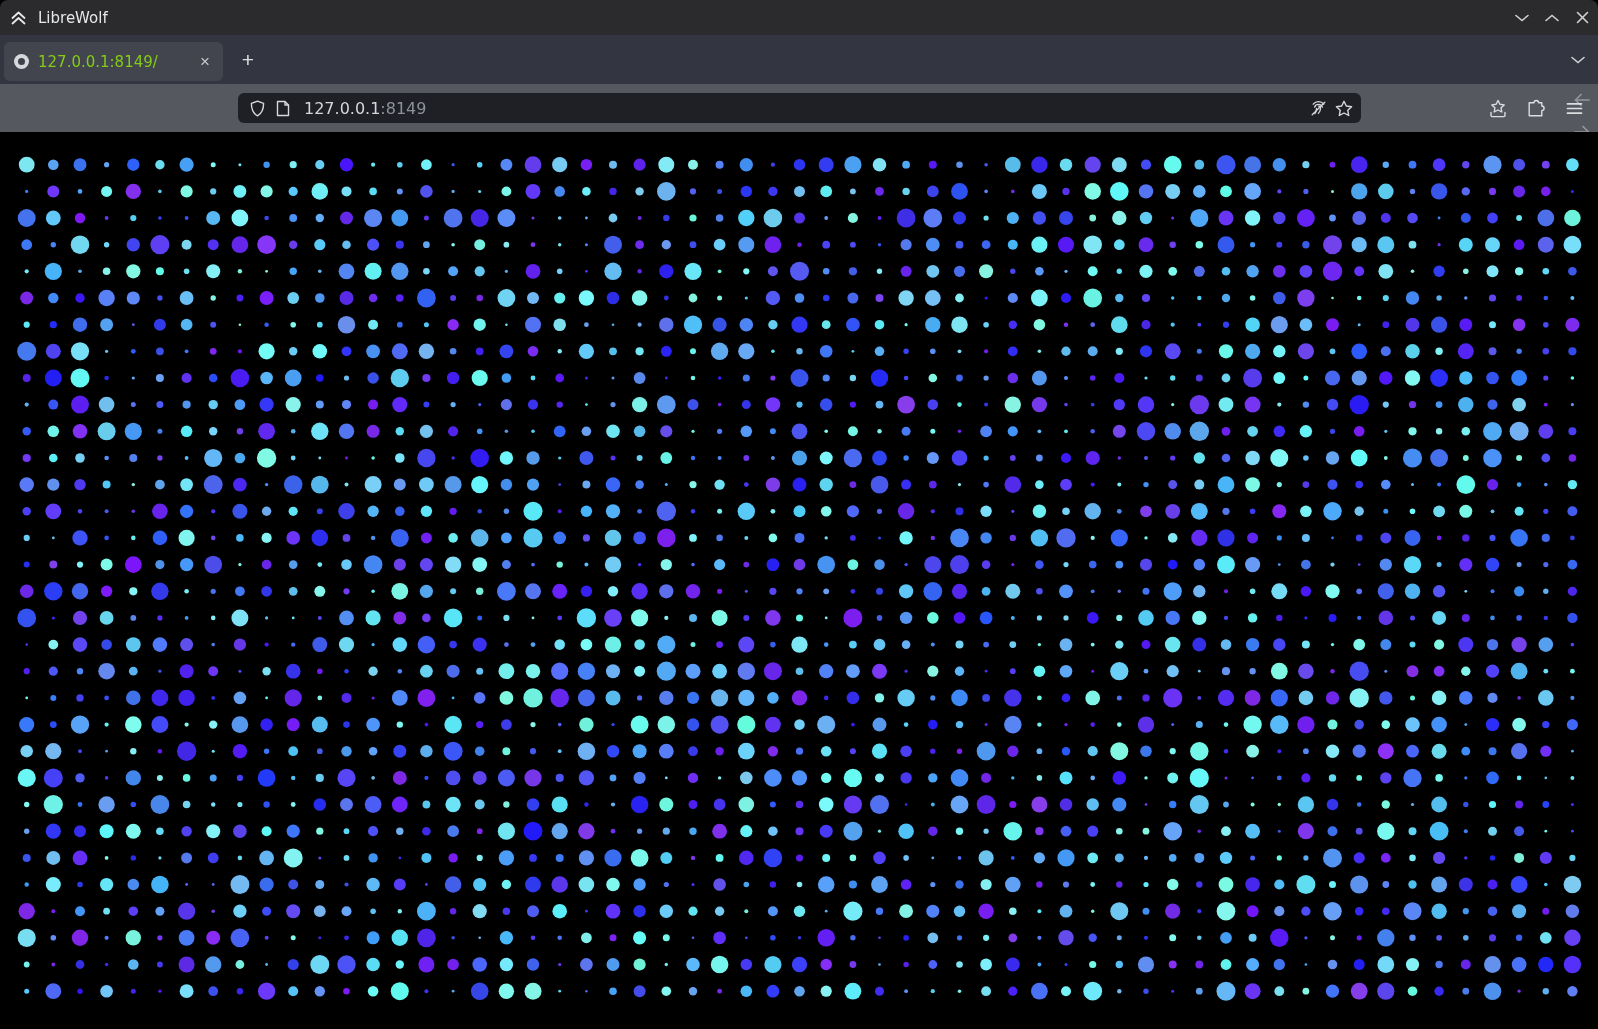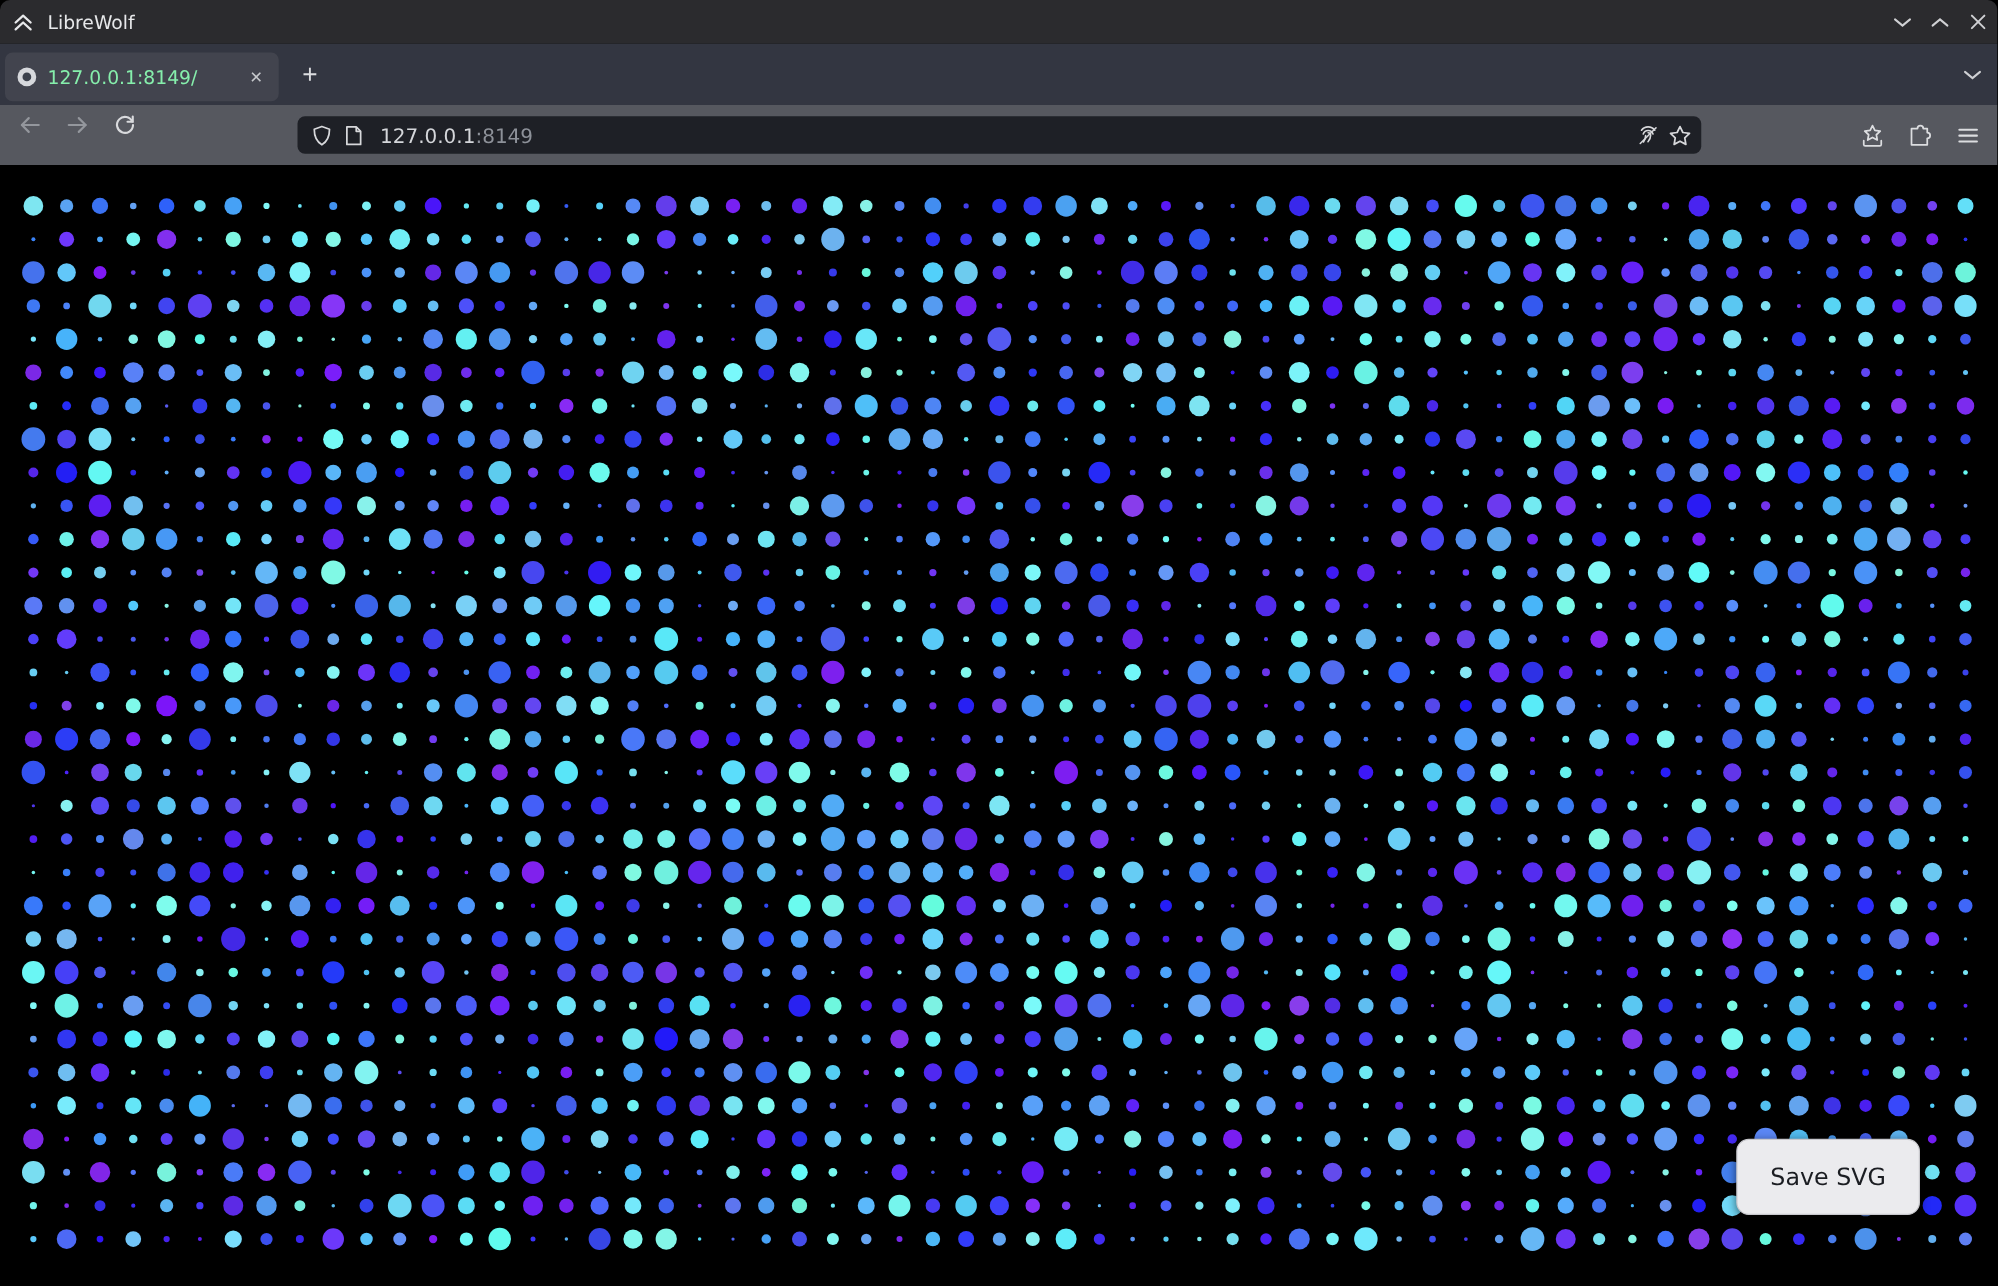--- a/index.html
+++ b/index.html
@@ -18,32 +18,32 @@
   .winbtn:last-child { margin-right:1px; }
 
   
   .tabbar { position:absolute; left:0; top:35px; width:100%; height:49px; background:#333641; }
   .tab { position:absolute; left:4px; top:7px; width:219px; height:39px; background:#42444e;
     border-radius:6px; display:flex; align-items:center; cursor:pointer; }
   .favicon { margin-left:10px; width:15px; height:15px; border-radius:50%; background:#d6d8dc;
     position:relative; flex:none; }
   .favicon::after { content:""; position:absolute; left:4px; top:4px; width:7px; height:7px;
     border-radius:50%; background:#3c414c; }
-  .tab-title { margin-left:9px; color:#86efac; font-size:15px; white-space:nowrap;
+  .tab-title { margin-left:9px; color:#84cc16; font-size:15px; white-space:nowrap;
     overflow:hidden; flex:1; }
   .tab-close { width:24px; height:24px; margin-right:6px; border:none; background:transparent;
     color:#c6c8cc; font-size:17px; line-height:22px; border-radius:4px; cursor:pointer; flex:none; }
   .newtab { position:absolute; left:233px; top:10px; width:30px; height:30px; border:none;
     background:transparent; color:#dcdde0; font-size:21px; border-radius:4px; cursor:pointer; }
   .tablist-btn { position:absolute; right:6px; top:10px; width:28px; height:30px; border:none;
     background:transparent; cursor:pointer; display:flex; align-items:center; justify-content:center; }
 
   
   .toolbar { position:absolute; left:0; top:84px; width:100%; height:48px; background:#56585f;
-    display:flex; align-items:flex-start; }
+    display:flex; align-items:flex-end;flex-direction:column; }
   .navbtn { width:32px; height:32px; border:none; background:transparent; border-radius:4px;
     cursor:pointer; display:flex; align-items:center; justify-content:center; flex:none; }
   .navbtn.back { margin-left:8px; } .navbtn.fwd { margin-left:6px; } .navbtn.reload { margin-left:6px; }
   .urlbar { position:absolute; left:238px; top:9px; width:1123px; height:30px; background:#1e2026;
     border-radius:6px; display:flex; align-items:center; cursor:text; }
   .urlbar .ubtn { width:26px; height:26px; border:none; background:transparent; border-radius:4px;
     cursor:pointer; display:flex; align-items:center; justify-content:center; flex:none; }
   .urlbar .shield-b { margin-left:6px; }
   .url-text { margin-left:8px; font-size:16px; color:#d4d6da; white-space:nowrap; flex:1; }
   .url-text .dim { color:#8d9199; }
@@ -2062,16 +2062,15 @@
         <circle cx="1359.2" cy="859.2" r="8.4" fill="hsl(265,80%,58%)"></circle>
         <circle cx="1385.8" cy="859.2" r="8.6" fill="hsl(247,81%,60%)"></circle>
         <circle cx="1412.5" cy="859.2" r="4.8" fill="hsl(169,92%,69%)"></circle>
         <circle cx="1439.1" cy="859.2" r="4.7" fill="hsl(244,90%,56%)"></circle>
         <circle cx="1465.8" cy="859.2" r="3.4" fill="hsl(221,78%,60%)"></circle>
         <circle cx="1492.5" cy="859.2" r="8.8" fill="hsl(214,80%,61%)"></circle>
         <circle cx="1519.1" cy="859.2" r="1.6" fill="hsl(265,80%,55%)"></circle>
         <circle cx="1545.8" cy="859.2" r="3.2" fill="hsl(207,81%,66%)"></circle>
         <circle cx="1572.4" cy="859.2" r="5.2" fill="hsl(227,85%,66%)"></circle>
       </svg>
-    <button class="save-btn">Save SVG</button>
   </div>
 
 </div>
 
 </body></html>

